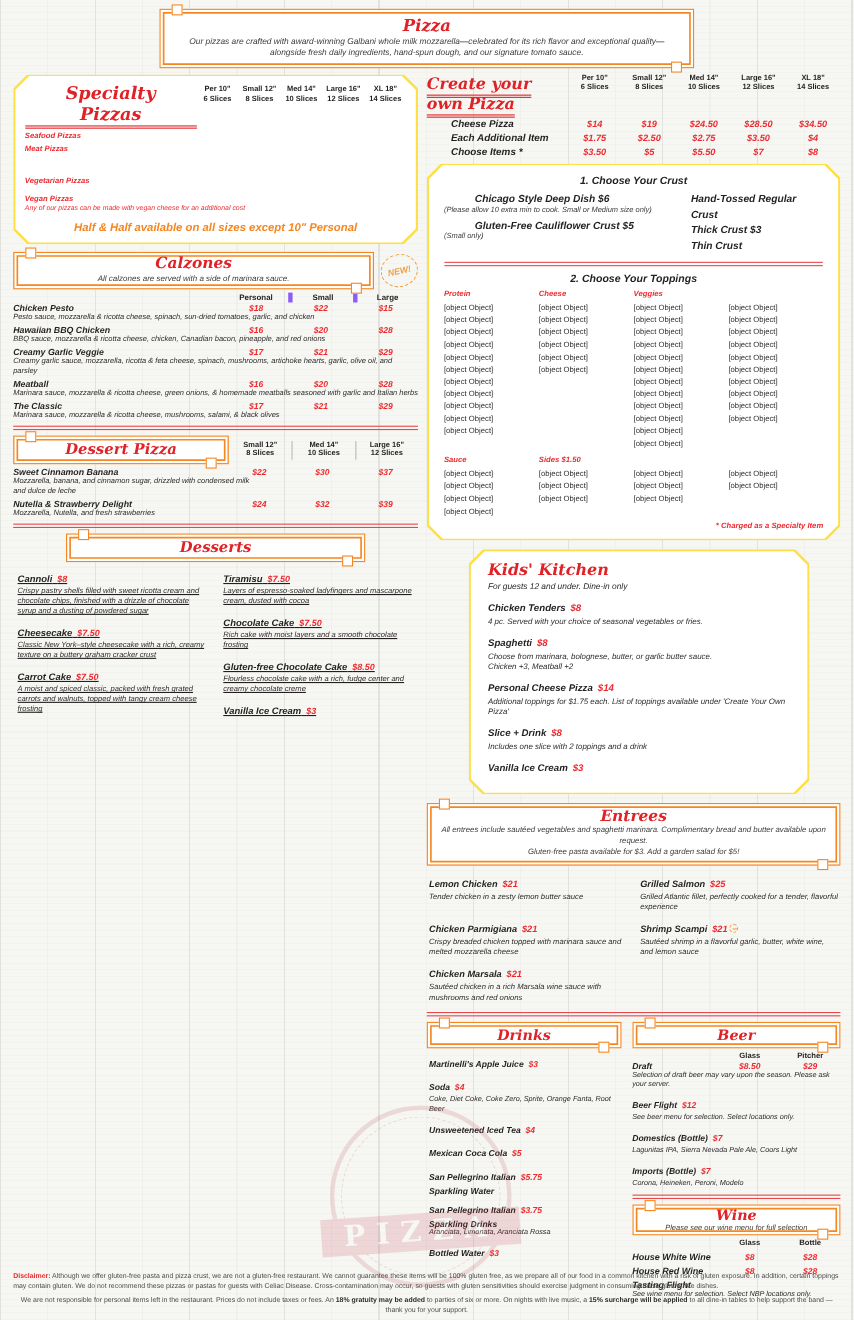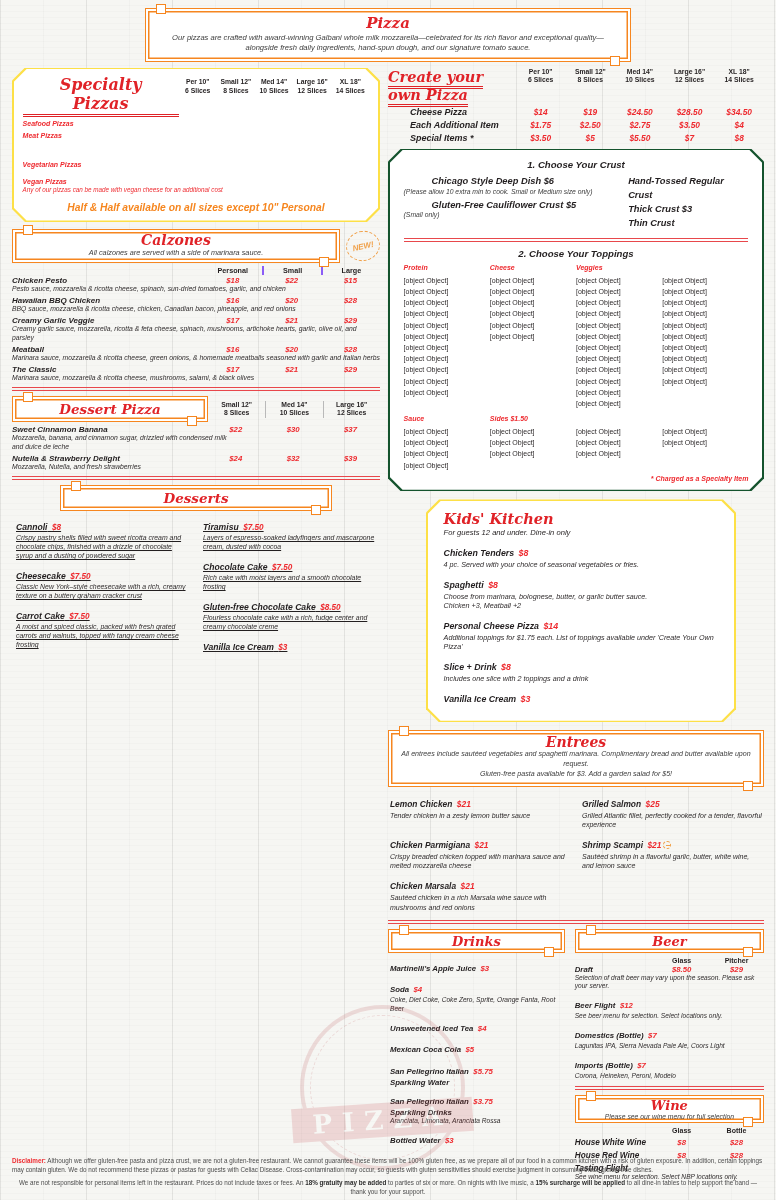--- a/index.html
+++ b/index.html
@@ -25,21 +25,21 @@
   .fancy::before, .fancy::after {
     content:""; position:absolute; width:8px; height:8px; background:#fff;
     border:1.5px solid #f6861f;
   }
   .fancy::before { top:-5px; left:10px; }
   .fancy::after  { bottom:-5px; right:10px; }
 
   
   .cut { clip-path:polygon(13px 0,calc(100% - 13px) 0,100% 13px,100% calc(100% - 13px),calc(100% - 13px) 100%,13px 100%,0 calc(100% - 13px),0 13px); }
   .cutbox { padding:1.6px; background:#fde047; }
-  .cutbox.dark { background:#14532d; }
+  .cutbox.dark { background:#fde047; }
   .cutbox > .inner { background:#fff; width:100%; height:100%; }
 
   .serif-title { font-family:"DejaVu Serif", serif; font-style:italic; font-weight:bold; color:#e02227; }
   .dbl-underline { border-bottom:3px double #e02227; display:inline-block; padding:0 8px 1px; }
 
   .rule-red { height:4px; border-top:1.5px solid #e8474b; border-bottom:1.5px solid #e8474b; margin:5px 0; }
 
   .cols { display:flex; gap:8px; margin-top:6px; align-items:flex-start; }
   .col-left { width:368px; flex:none; }
   .col-right { flex:1; min-width:0; }
@@ -108,21 +108,21 @@
 
   
   .cal-head-row { display:flex; align-items:center; gap:6px; margin:7px 0 2px;justify-content:center; }
   .cal-box { flex:1; text-align:center; padding:2px 10px 5px; }
   .cal-title { font-size:14px; }
   .cal-sub { font-style:italic; font-size:7.3px; color:#3c3c3c; }
   .new-badge { flex:none; width:34px; height:30px; border:1.5px dashed #f0a14a; border-radius:50%;
     color:#f0a14a; font-weight:bold; font-style:italic; font-size:8px; display:flex; align-items:center; justify-content:center; transform:rotate(-12deg); }
   .cz-cols-head { display:flex; font-weight:bold; font-size:7.2px; margin:3px 0 1px; }
   .cz-spacer { width:52%; }
-  .cz-ch { width:16%; text-align:center; border-left:2px solid #8b5cf6; }
+  .cz-ch { width:16%; text-align:center; border-left:4px solid #8b5cf6; }
   .cz-ch:first-of-type { border-left:none; }
   .cz-item { margin-bottom:2.5px; }
   .cz-row { display:flex; align-items:center; }
   .cz-name { width:52%; font-weight:bold; font-style:italic; font-size:8px; }
   .cz-price { width:16%; text-align:center; font-weight:bold; font-style:italic; font-size:7.8px; color:#ee2a2f; }
   .cz-desc { font-style:italic; font-size:6.8px; line-height:1.25; color:#2f2b2c; }
 
   
   .dp-head { display:flex; align-items:center; margin-top:4px; }
   .dp-box { width:196px; text-align:center; padding:3px 8px; }
@@ -619,21 +619,21 @@
           </div>
             <div class="cyo-row">
             <span class="cyo-label">Each Additional Item</span>
             <span class="cyo-price">$1.75</span>
             <span class="cyo-price">$2.50</span>
             <span class="cyo-price">$2.75</span>
             <span class="cyo-price">$3.50</span>
             <span class="cyo-price">$4</span>
           </div>
             <div class="cyo-row">
-            <span class="cyo-label">Special Items *</span>
+            <span class="cyo-label">Choose Items *</span>
             <span class="cyo-price">$3.50</span>
             <span class="cyo-price">$5</span>
             <span class="cyo-price">$5.50</span>
             <span class="cyo-price">$7</span>
             <span class="cyo-price">$8</span>
           </div>
           </div>
       </div>
 
       <div class="cutbox dark cut" style="margin-top:6px;">

